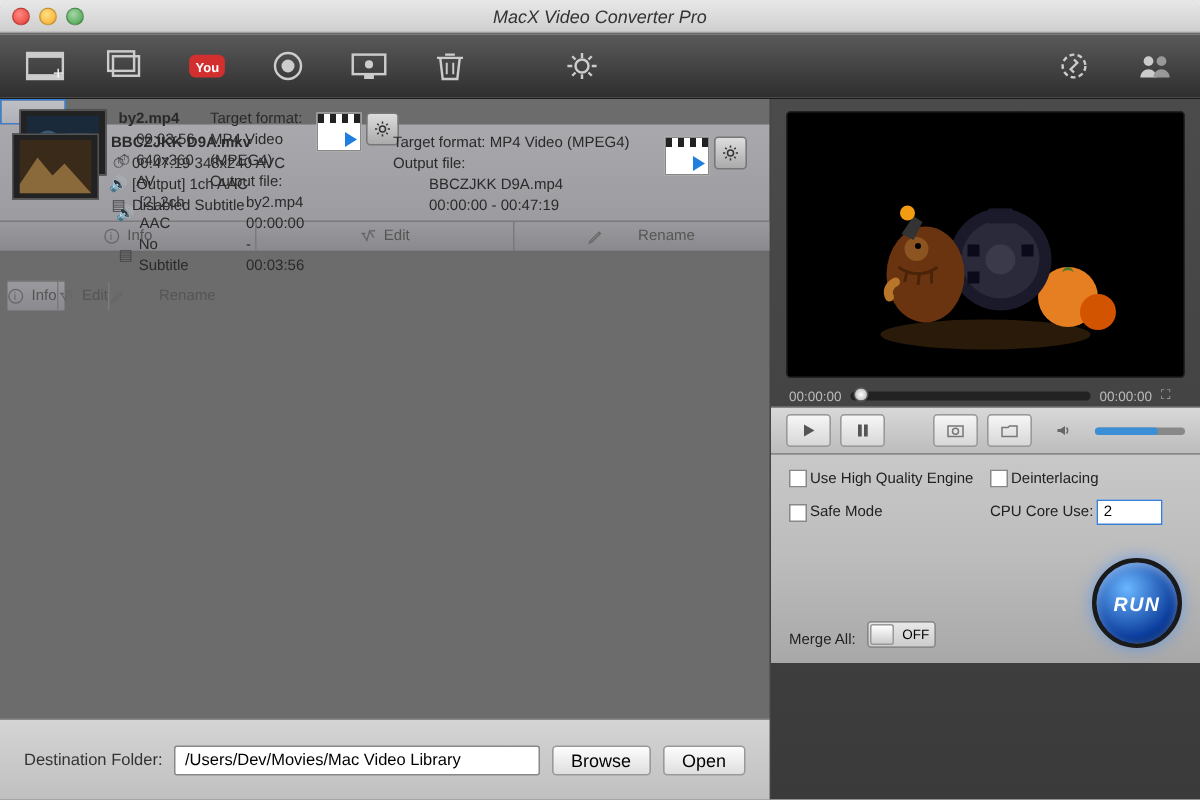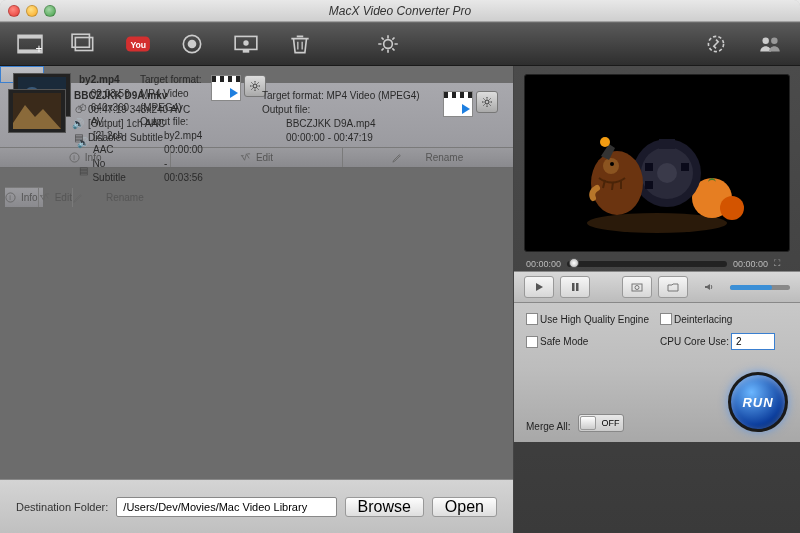--- a/index.html
+++ b/index.html
@@ -32,21 +32,21 @@
 .clap { width: 30px; height: 26px; background: #fff; border: 1px solid #888; position: relative; }
 .clap::before { content: ""; position: absolute; top: 0; left: 0; right: 0; height: 6px; background: repeating-linear-gradient(90deg,#222 0 4px,#fff 4px 8px); }
 .clap .play { position: absolute; bottom: 2px; right: 2px; width: 0; height: 0; border-left: 8px solid #1e7fe0; border-top: 5px solid transparent; border-bottom: 5px solid transparent; }
 .gearbtn { width: 22px; height: 22px; background: linear-gradient(#ddd,#aaa); border: 1px solid #777; border-radius: 3px; display: flex; align-items: center; justify-content: center; color: #333; }
 .fileactions { display: flex; background: linear-gradient(#9a9a9e, #8a8a8e); border-top: 1px solid #7a7a7a; height: 20px; }
 .fa { flex: 1; display: flex; align-items: center; justify-content: center; gap: 5px; font-size: 10px; color: #555; border-right: 1px solid #7a7a7a; cursor: pointer; }
 .fa:last-child { border-right: none; gap: 22px; }
 .fa svg { width: 11px; height: 11px; }
 .destbar { height: 54px; background: linear-gradient(#d4d4d4, #c0c0c0); border-top: 1px solid #888; display: flex; align-items: center; padding: 0 16px; gap: 8px; font-size: 11px; color: #333; }
 .destinput { flex: 1; height: 20px; border: 1px solid #888; background: #fff; border-radius: 2px; padding: 0 6px; font-size: 11px; }
-.smbtn { height: 20px; padding: 0 12px; background: linear-gradient(#fdfdfd,#dedede); border: 1px solid #999; border-radius: 3px; font-size: 16px; cursor: pointer; }
+.smbtn { height: 20px; padding: 0 12px; background: linear-gradient(#fdfdfd,#dedede); border: 1px solid #999; border-radius: 3px; font-size: 12px; cursor: pointer; }
 .right { flex: 1; display: flex; flex-direction: column; background: linear-gradient(#4b4b4b, #3a3a3a); }
 .preview { margin: 8px 10px 4px 10px; height: 178px; background: #000; border: 1px solid #222; border-radius: 3px; display: flex; align-items: center; justify-content: center; }
 .preview svg { width: 200px; height: 150px; }
 .timeline { display: flex; align-items: center; gap: 6px; padding: 2px 12px; font-size: 9px; color: #bbb; }
 .track { flex: 1; height: 6px; background: #222; border-radius: 3px; position: relative; }
 .track .knob { position: absolute; left: 2px; top: -3px; width: 10px; height: 10px; background: radial-gradient(#fff,#aaa); border-radius: 50%; border: 1px solid #555; }
 .pcontrols { height: 32px; background: linear-gradient(#d8d8d8, #bcbcbc); display: flex; align-items: center; padding: 0 10px; gap: 6px; border-top: 1px solid #888; border-bottom: 1px solid #888; }
 .pbtn { width: 30px; height: 22px; background: linear-gradient(#f6f6f6, #d7d7d7); border: 1px solid #999; border-radius: 3px; display: flex; align-items: center; justify-content: center; color: #555; cursor: pointer; }
 .pbtn svg { width: 12px; height: 12px; }
 .vol { width: 60px; height: 5px; background: #888; border-radius: 3px; position: relative; }

